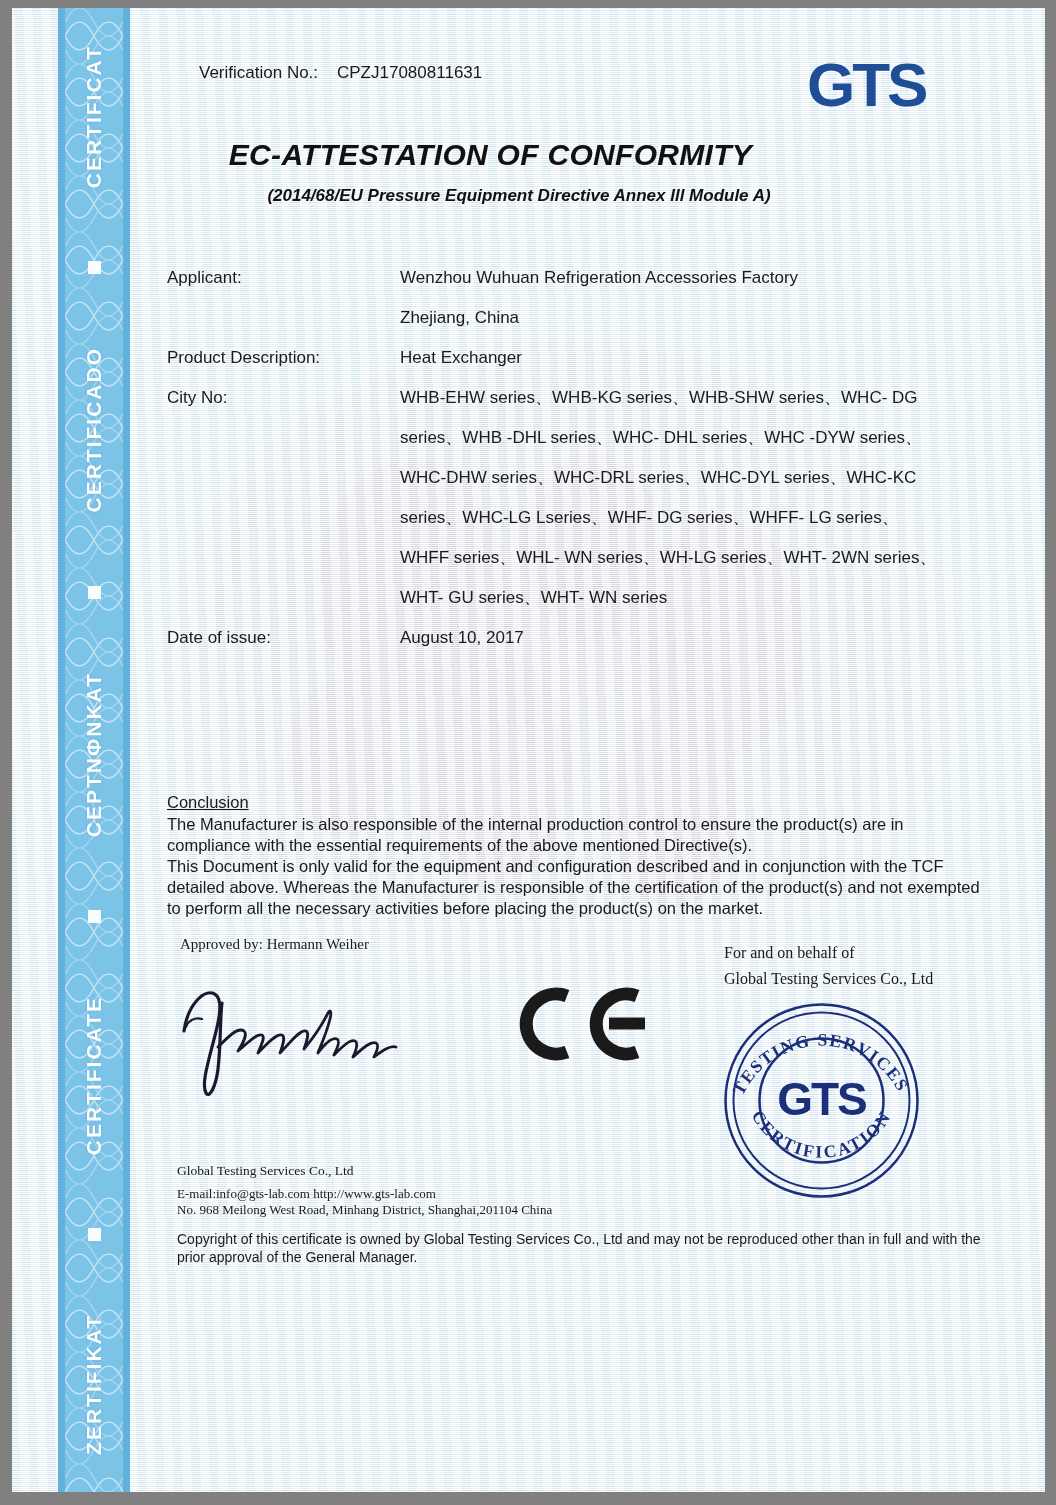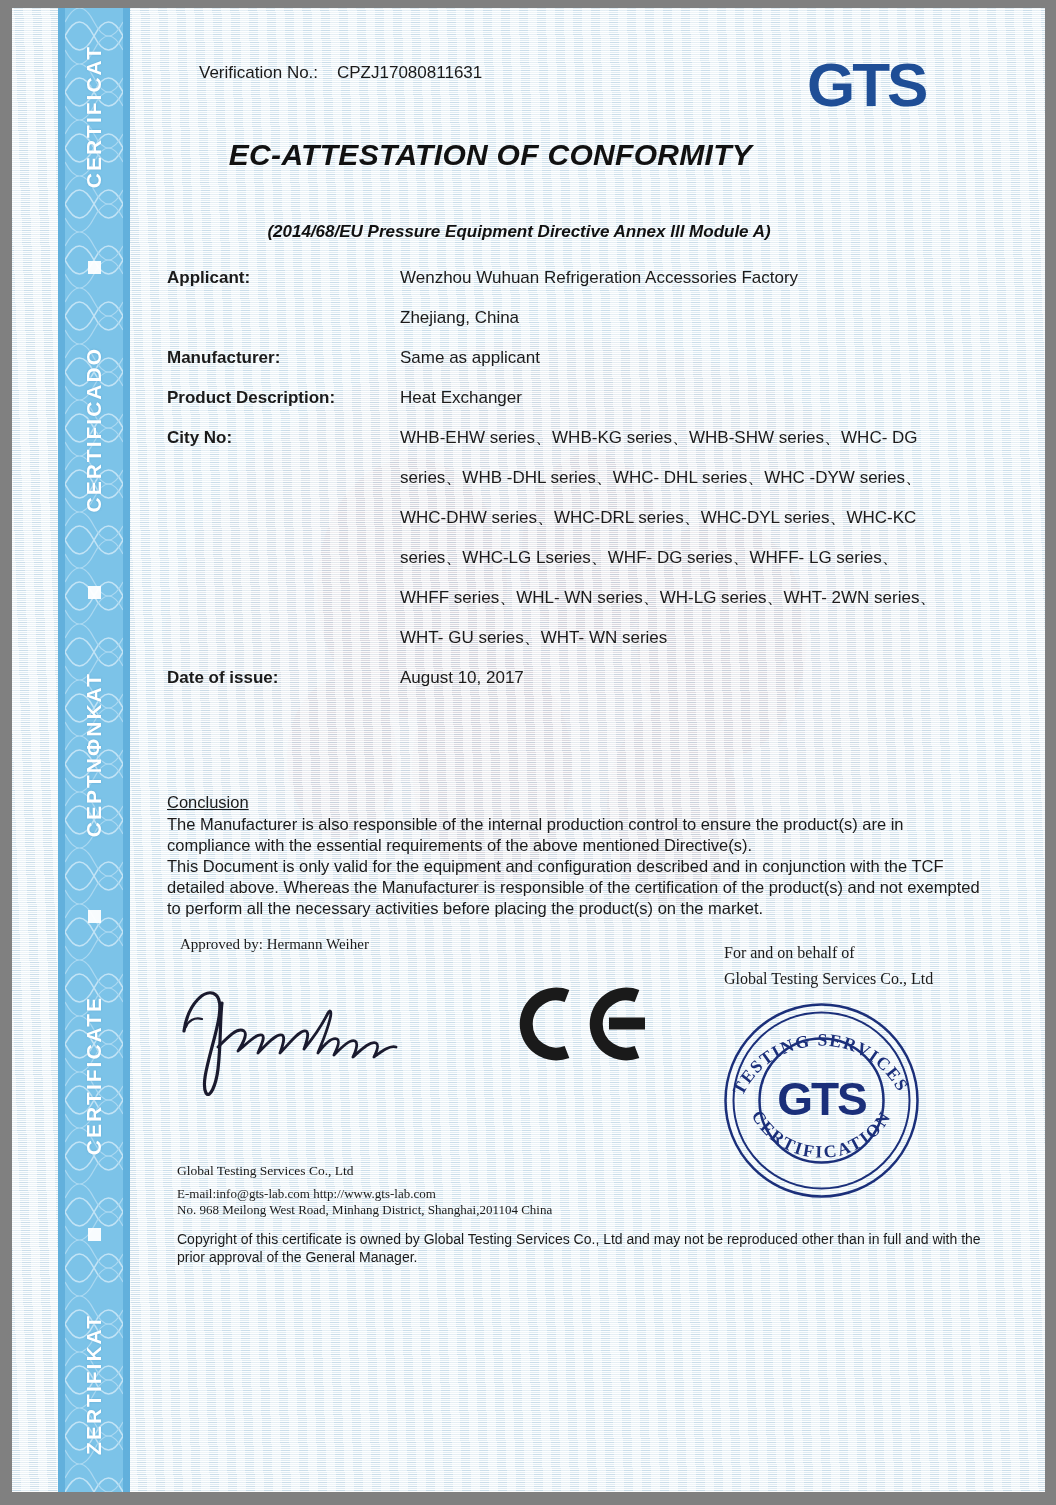--- a/index.html
+++ b/index.html
@@ -181,41 +181,39 @@
     left: 0;
     top: 178px;
     width: 928px;
     text-align: center;
     padding-left: 86px;
     box-sizing: border-box;
     font-size: 17px;
     font-weight: bold;
     font-style: italic;
     color: #111;
-    margin-top: 36px;
   }
 
   
   #fields {
     position: absolute;
     left: 155px;
     top: 250px;
     width: 830px;
     font-size: 17px;
     color: #1a1a1a;
   }
   .field-row {
     display: flex;
     align-items: flex-start;
   }
   .field-label {
     width: 233px;
     flex: none;
     line-height: 40px;
-    font-weight: bold;
   }
   .field-value {
     flex: 1;
     line-height: 40px;
   }
   .field-value .vline { display: block; }
 
   
   #conclusion {
     position: absolute;
@@ -372,24 +370,20 @@
     <div id="fields">
 
       <div class="field-row">
         <div class="field-label">Applicant:</div>
         <div class="field-value">
           <span class="vline">Wenzhou Wuhuan Refrigeration Accessories Factory</span>
           <span class="vline">Zhejiang, China</span>
         </div>
       </div>
 
-      <div class="field-row">
-        <div class="field-label">Manufacturer:</div>
-        <div class="field-value">Same as applicant</div>
-      </div>
 
       <div class="field-row">
         <div class="field-label">Product Description:</div>
         <div class="field-value">Heat Exchanger</div>
       </div>
 
       <div class="field-row">
         <div class="field-label">City No:</div>
         <div class="field-value">
           <span class="vline">WHB-EHW series、WHB-KG series、WHB-SHW series、WHC- DG</span>

